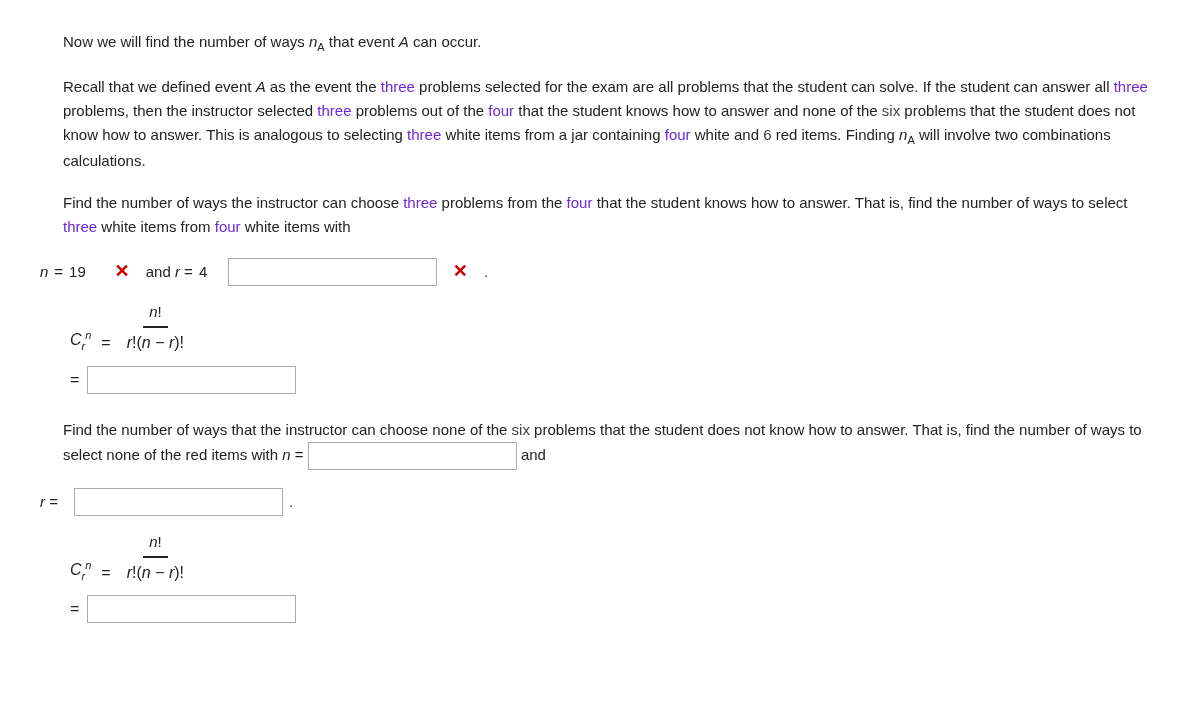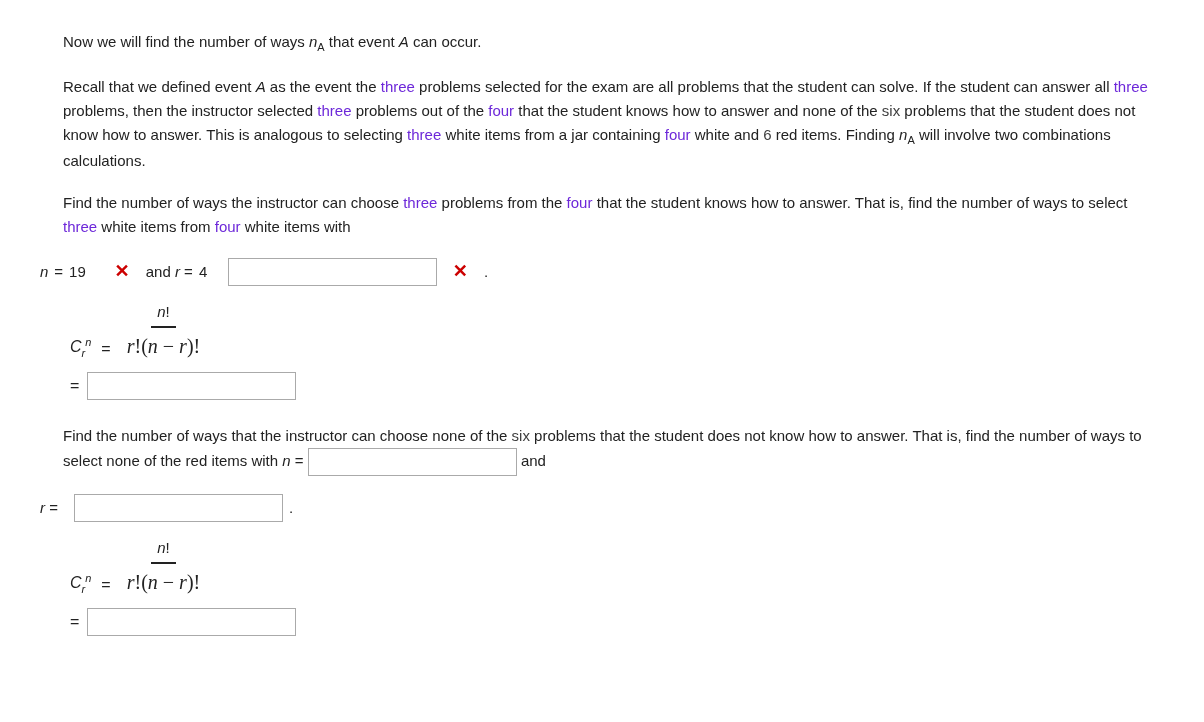--- a/index.html
+++ b/index.html
@@ -59,23 +59,22 @@
       vertical-align: middle;
     }
     .fraction .numerator {
       border-bottom: 2px solid #222;
       padding: 0 6px 2px 6px;
       font-size: 15px;
       text-align: center;
     }
     .fraction .denominator {
       padding: 2px 6px 0 6px;
-      font-size: 20px;
+      font-size: 16px;
       text-align: center;
-      font-family: Liberation Serif, serif;
     }
     .equals-line {
       display: flex;
       align-items: center;
       margin: 8px 0 8px 30px;
       gap: 8px;
     }
     .equals-sign {
       font-size: 16px;
     }

